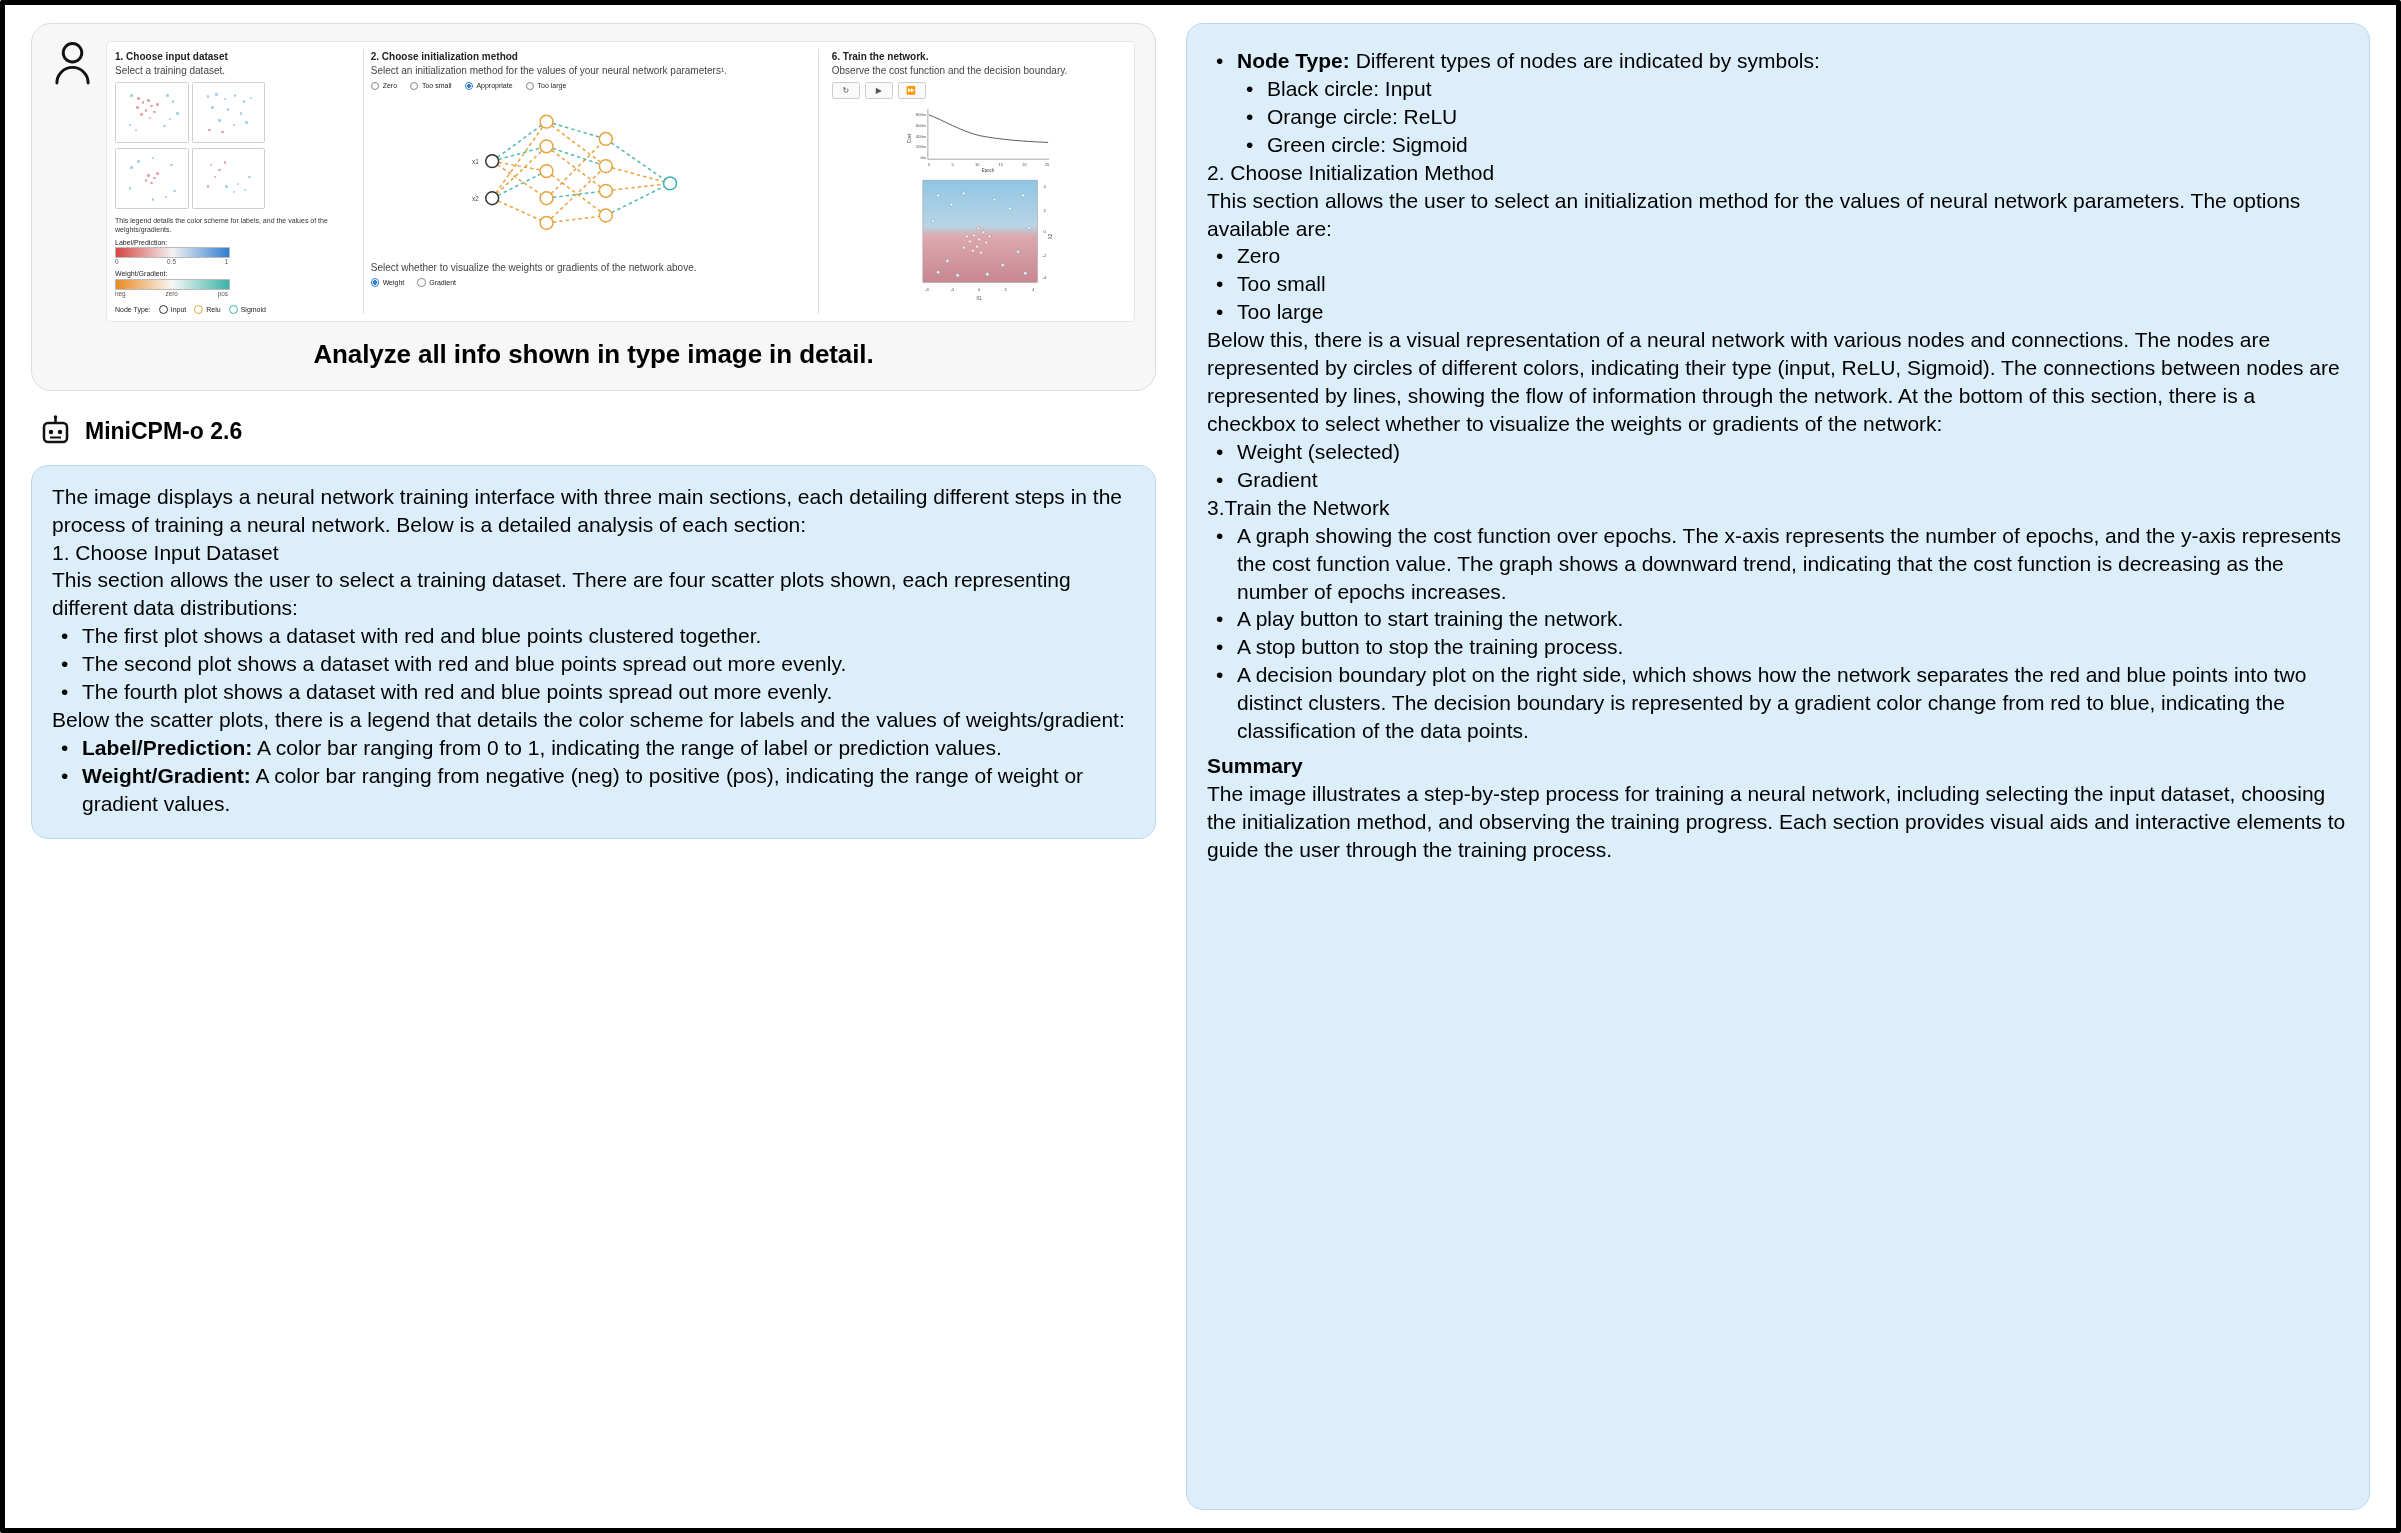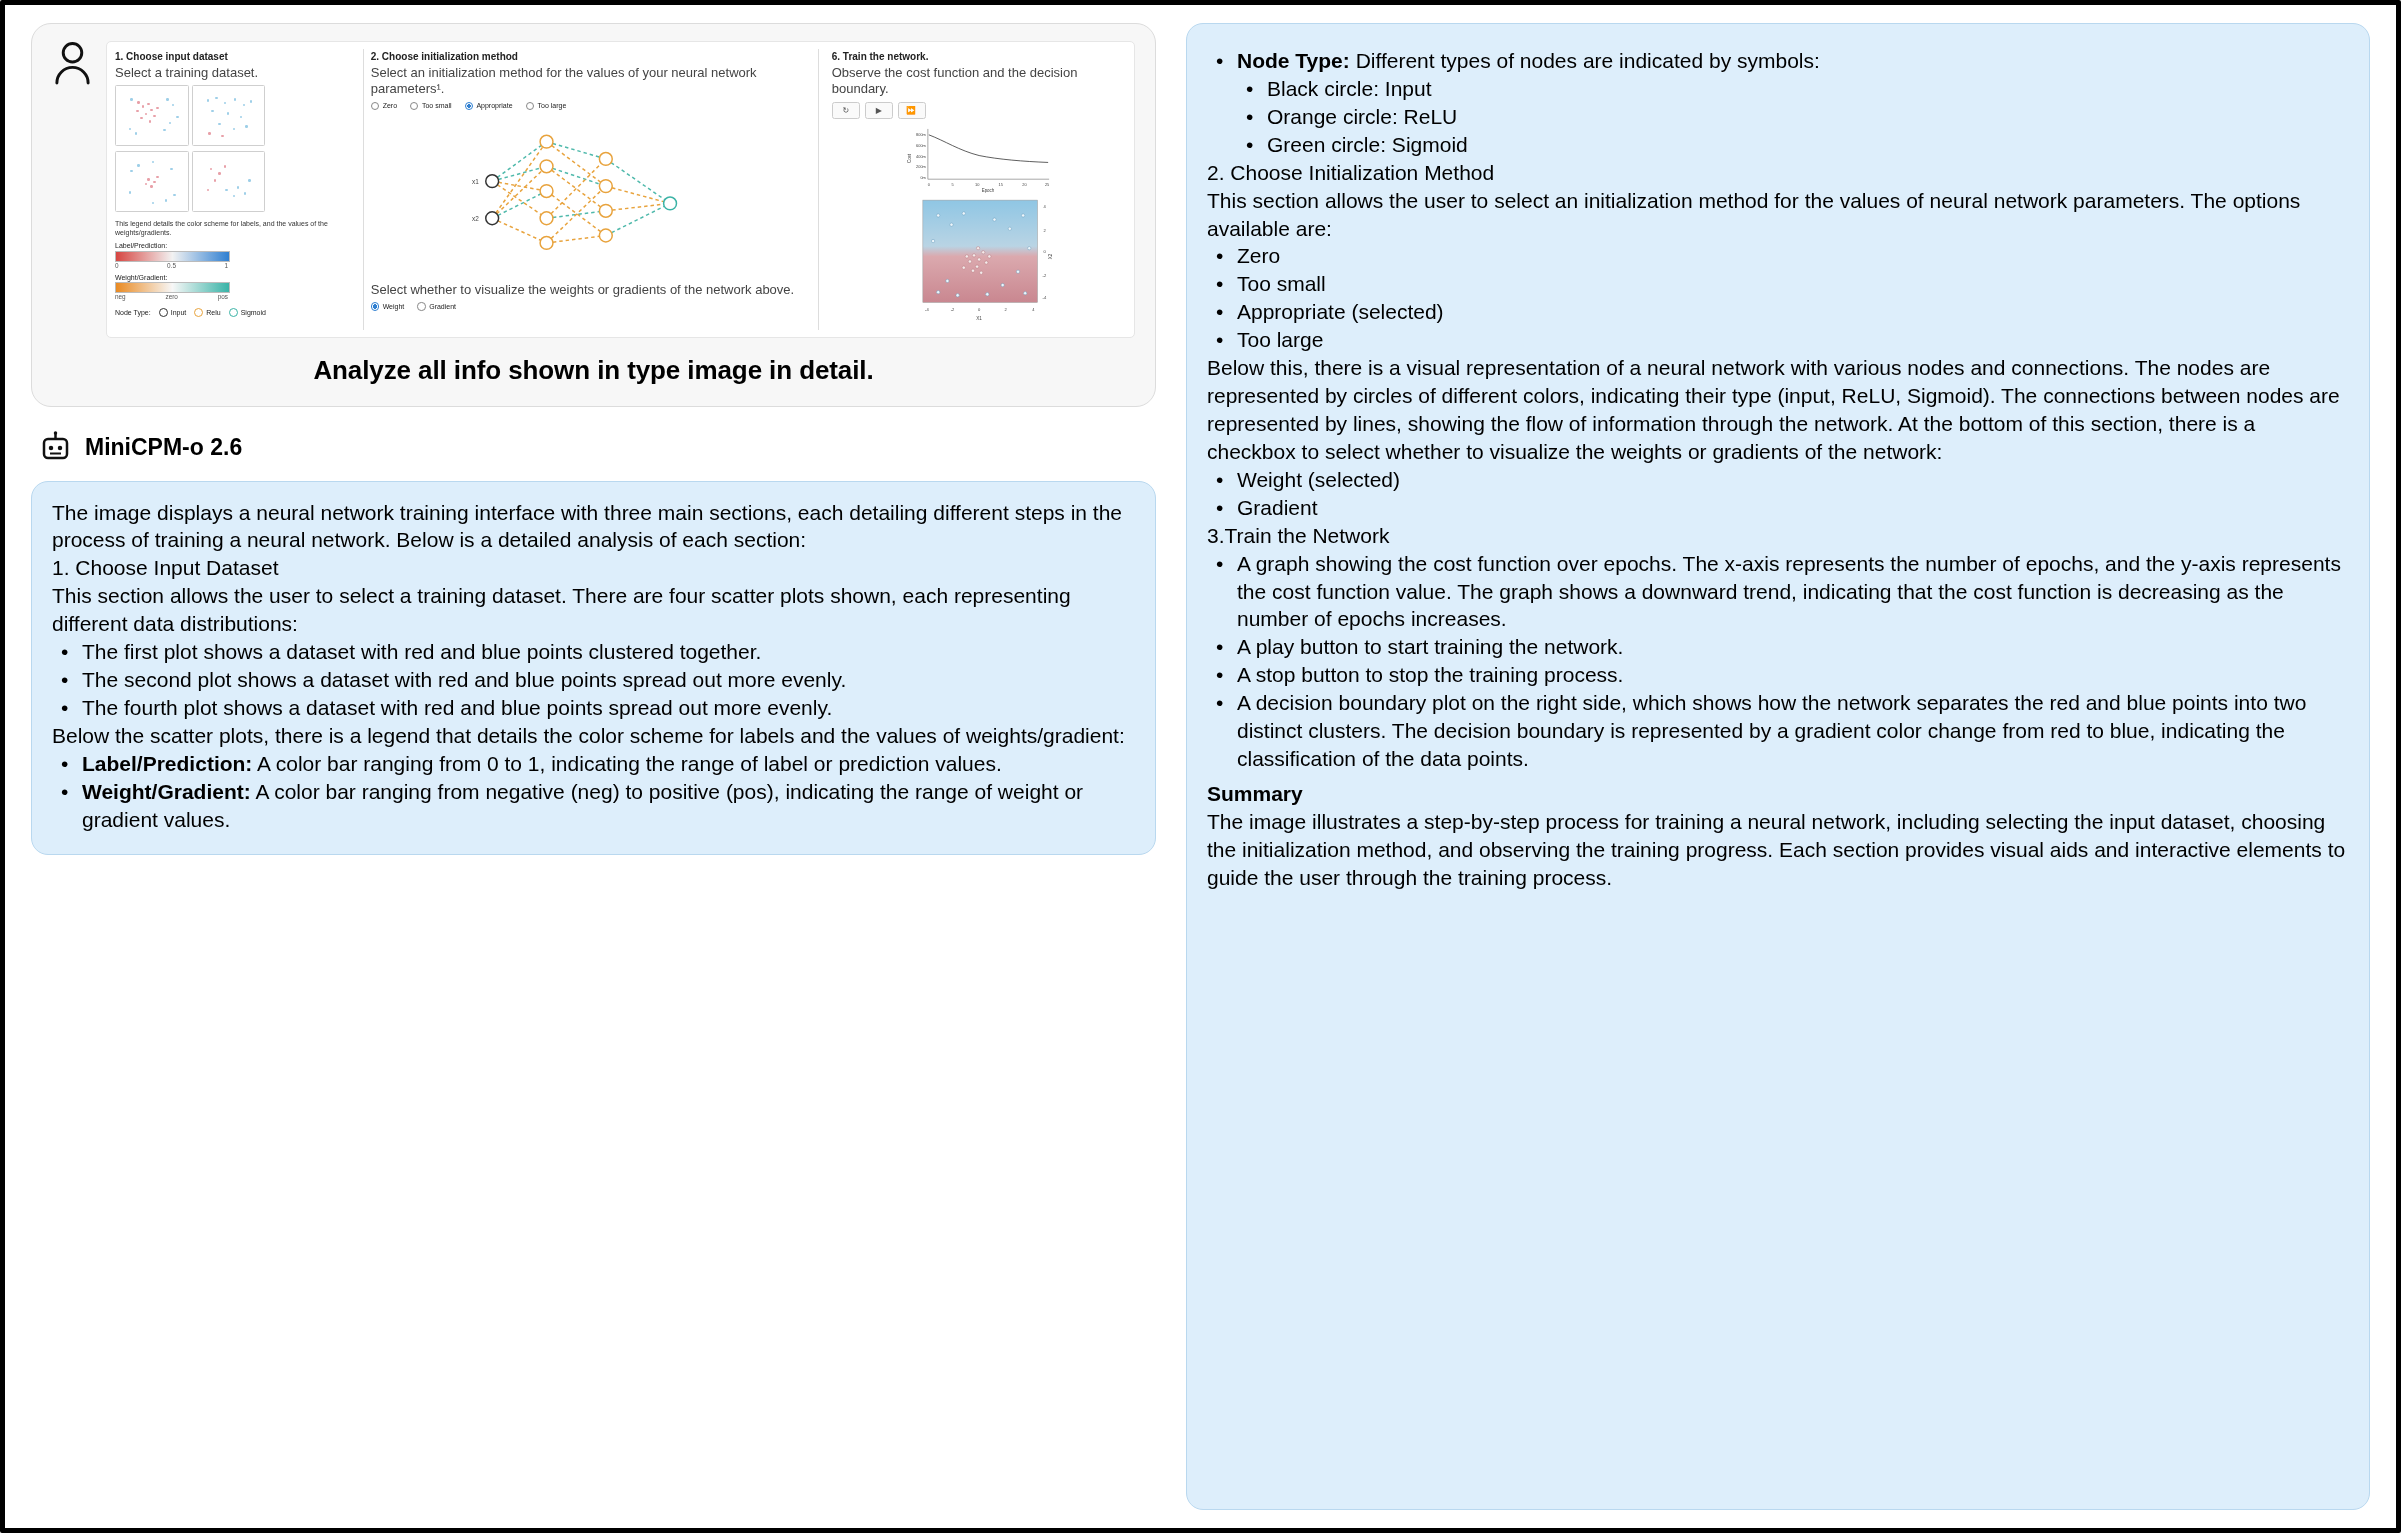--- a/index.html
+++ b/index.html
@@ -113,21 +113,21 @@
     font-family: "Liberation Sans", sans-serif;
     color: #222;
     display: flex;
     gap: 10px;
   }
   .pg-col { box-sizing: border-box; }
   .pg-col1 { width: 24%; }
   .pg-col2 { width: 46%; border-left: 0.5px solid #ddd; border-right: 0.5px solid #ddd; padding: 0 7px; }
   .pg-col3 { width: 30%; padding-left: 3px; }
   .pg-h { font-size: 10px; font-weight: bold; margin: 2px 0 3px 0; }
-  .pg-s { font-size: 13px; color: #444; margin-bottom: 4px; line-height: 1.25; }
+  .pg-s { font-size: 10px; color: #444; margin-bottom: 4px; line-height: 1.25; }
   .ds-grid {
     display: grid;
     grid-template-columns: 1fr 1fr;
     gap: 5px;
     width: 148px;
   }
   .ds {
     width: 100%;
     height: 59px;
     border: 0.5px solid #cfcfcf;
@@ -511,21 +511,20 @@
             <li>Orange circle: ReLU</li>
             <li>Green circle: Sigmoid</li>
           </ul>
         </li>
       </ul>
       <p>2. Choose Initialization Method</p>
       <p>This section allows the user to select an initialization method for the values of neural network parameters. The options available are:</p>
       <ul class="b">
         <li>Zero</li>
         <li>Too small</li>
-        <li>Appropriate (selected)</li>
         <li>Too large</li>
       </ul>
       <p>Below this, there is a visual representation of a neural network with various nodes and connections. The nodes are represented by circles of different colors, indicating their type (input, ReLU, Sigmoid). The connections between nodes are represented by lines, showing the flow of information through the network. At the bottom of this section, there is a checkbox to select whether to visualize the weights or gradients of the network:</p>
       <ul class="b">
         <li>Weight (selected)</li>
         <li>Gradient</li>
       </ul>
       <p>3.Train the Network</p>
       <ul class="b">
         <li>A graph showing the cost function over epochs. The x-axis represents the number of epochs, and the y-axis represents the cost function value. The graph shows a downward trend, indicating that the cost function is decreasing as the number of epochs increases.</li>

